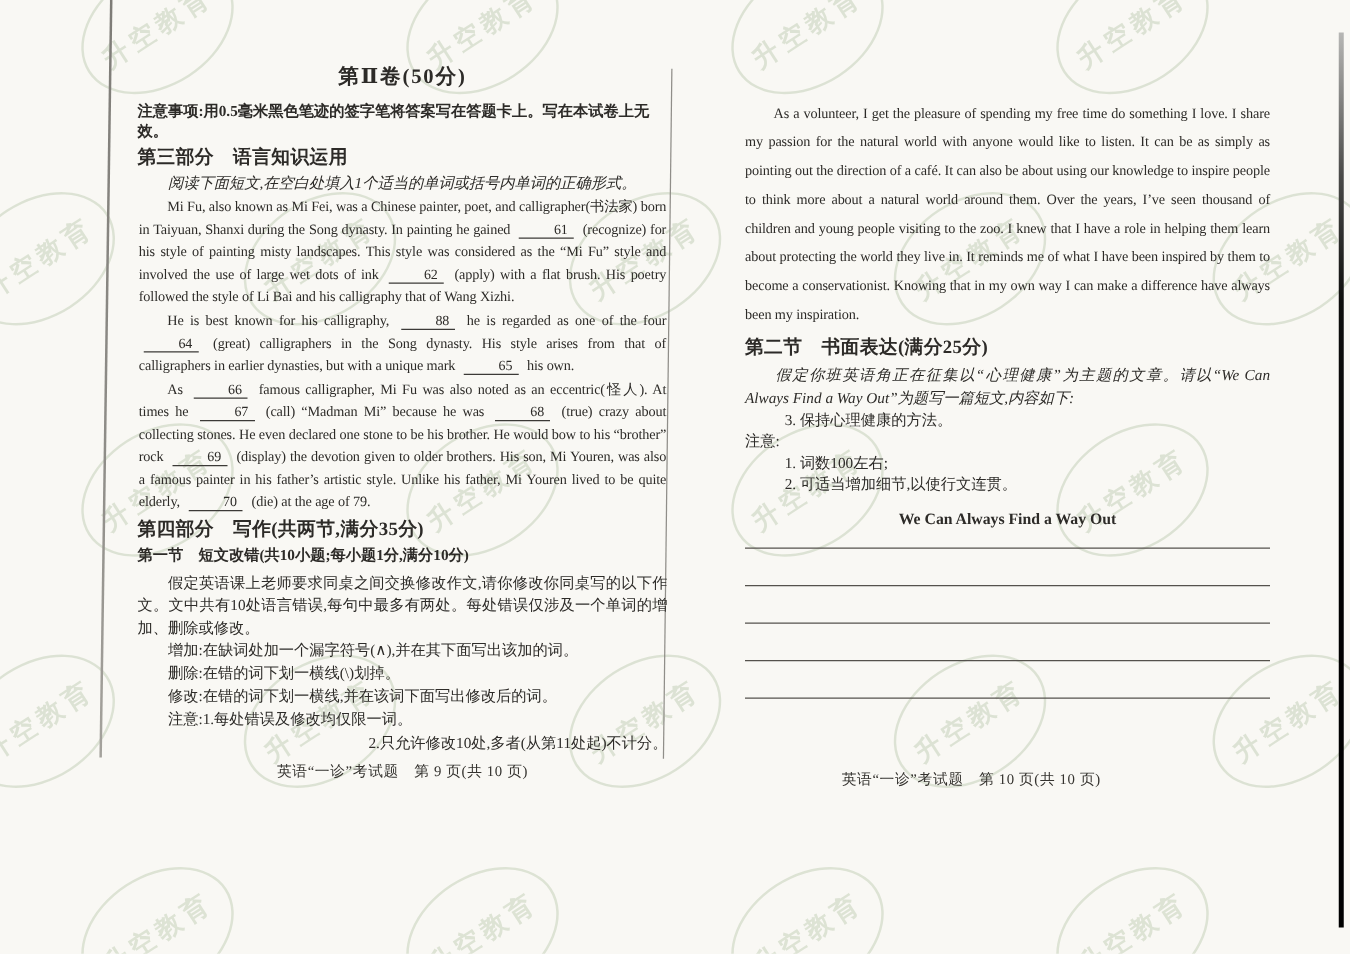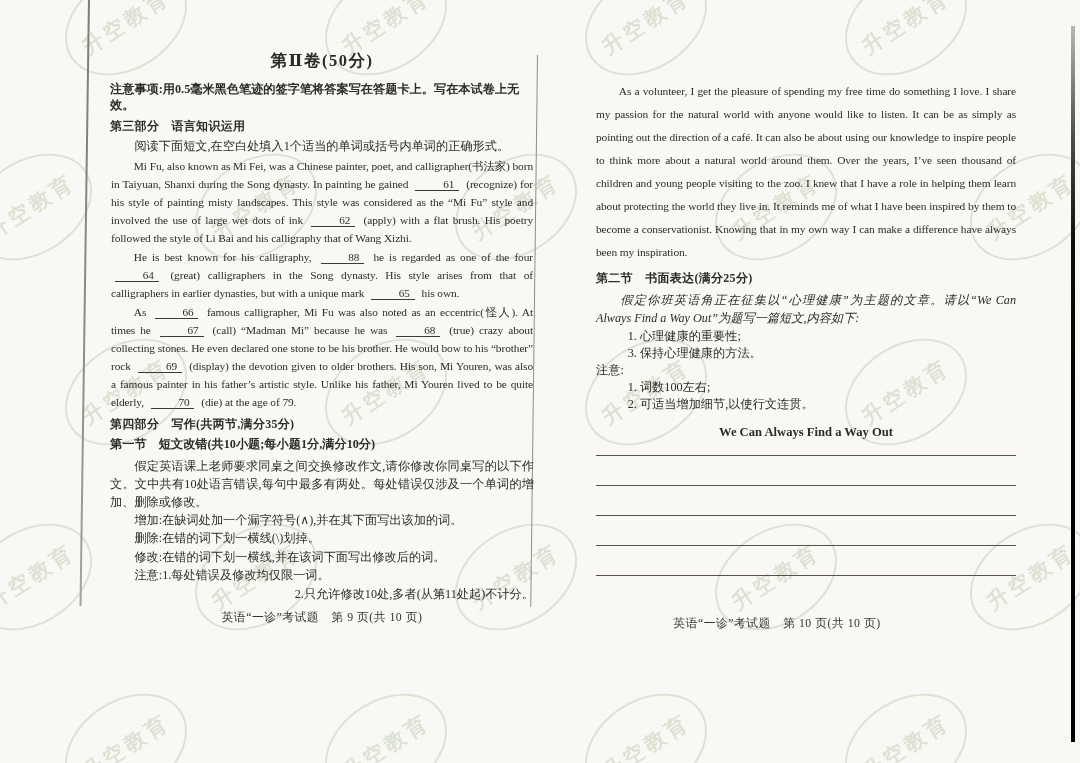--- a/index.html
+++ b/index.html
@@ -27,23 +27,23 @@
     background:#908e89;transform:rotate(0.7deg);transform-origin:top center;}
   .edge-bar{position:absolute;z-index:2;top:26px;right:5px;width:4px;height:716px;
     background:linear-gradient(#b7b7b5,#4a4a48 16%,#0e0e0d 30%,#000 60%,#000);}
   
   .page{position:absolute;z-index:3;}
   .page-left{left:110px;top:50px;width:424px;}
   .page-right{left:596px;top:36px;width:420px;margin-top:44px;}
   
   .vol-title{font-size:16.5px;font-weight:700;text-align:center;letter-spacing:1.5px;line-height:20px;margin:1px 0 10px;}
   .notice{font-size:12.2px;font-weight:700;line-height:16px;margin:0 0 5px;}
-  .hd{font-size:12px;font-weight:700;line-height:16px;letter-spacing:.3px;margin:0 0 5px;}
+  .hd{font-size:15px;font-weight:700;line-height:16px;letter-spacing:.3px;margin:0 0 5px;}
   .sub{font-size:12.2px;font-weight:700;line-height:15px;margin:0 0 5px;}
-  .instr{font-size:12.2px;line-height:15px;text-indent:2em;margin:0 0 3px;}
+  .instr{font-size:12.2px;line-height:15px;text-indent:2em;margin:0 0 3px;font-style:italic;}
   .para{font-size:11.4px;line-height:18px;letter-spacing:-.1px;text-align:justify;text-indent:2em;margin:1px;}
   .hd2{margin-top:5px;}
   .cn-para{font-size:12.2px;line-height:18px;text-align:justify;text-indent:2em;margin:0;}
   .rule{font-size:12.2px;line-height:18.4px;text-indent:2em;margin:0;}
   .rule-sub{font-size:12.2px;line-height:18.4px;padding-left:5.1em;margin:0;text-align:right;}
   .blank{display:inline-block;min-width:32px;padding:0 5px;margin:0 4px;text-align:center;
     border-bottom:1px solid #3c3a37;line-height:11px;font-size:11.2px;}
   
   .para-en{font-size:11.4px;line-height:23px;letter-spacing:-.1px;text-align:justify;text-indent:2em;margin:0 0 6px;}
   .prompt{font-size:12.2px;line-height:18px;text-align:justify;text-indent:2em;margin:0 0 1px;font-style:italic;}
@@ -106,21 +106,20 @@
   <div class="rule">修改:在错的词下划一横线,并在该词下面写出修改后的词。</div>
   <div class="rule">注意:1.每处错误及修改均仅限一词。</div>
   <div class="rule-sub">2.只允许修改10处,多者(从第11处起)不计分。</div>
 </div>
 <div class="footer footer-left">英语“一诊”考试题　第 9 页(共 10 页)</div>
 
 <div class="page page-right">
   <p class="para-en">As a volunteer, I get the pleasure of spending my free time do something I love. I share my passion for the natural world with anyone would like to listen. It can be as simply as pointing out the direction of a café. It can also be about using our knowledge to inspire people to think more about a natural world around them. Over the years, I’ve seen thousand of children and young people visiting to the zoo. I knew that I have a role in helping them learn about protecting the world they live in. It reminds me of what I have been inspired by them to become a conservationist. Knowing that in my own way I can make a difference have always been my inspiration.</p>
   <div class="hd">第二节　书面表达(满分25分)</div>
   <p class="prompt">假定你班英语角正在征集以“心理健康”为主题的文章。请以“We Can Always Find a Way Out”为题写一篇短文,内容如下:</p>
-  <div class="pt">1. 心理健康的重要性;</div>
   <div class="pt">3. 保持心理健康的方法。</div>
   <div class="nlabel">注意:</div>
   <div class="pt">1. 词数100左右;</div>
   <div class="pt">2. 可适当增加细节,以使行文连贯。</div>
   <div class="essay-title">We Can Always Find a Way Out</div>
   <div class="write-area">
     <div class="wline"></div>
     <div class="wline"></div>
     <div class="wline"></div>
     <div class="wline"></div>

